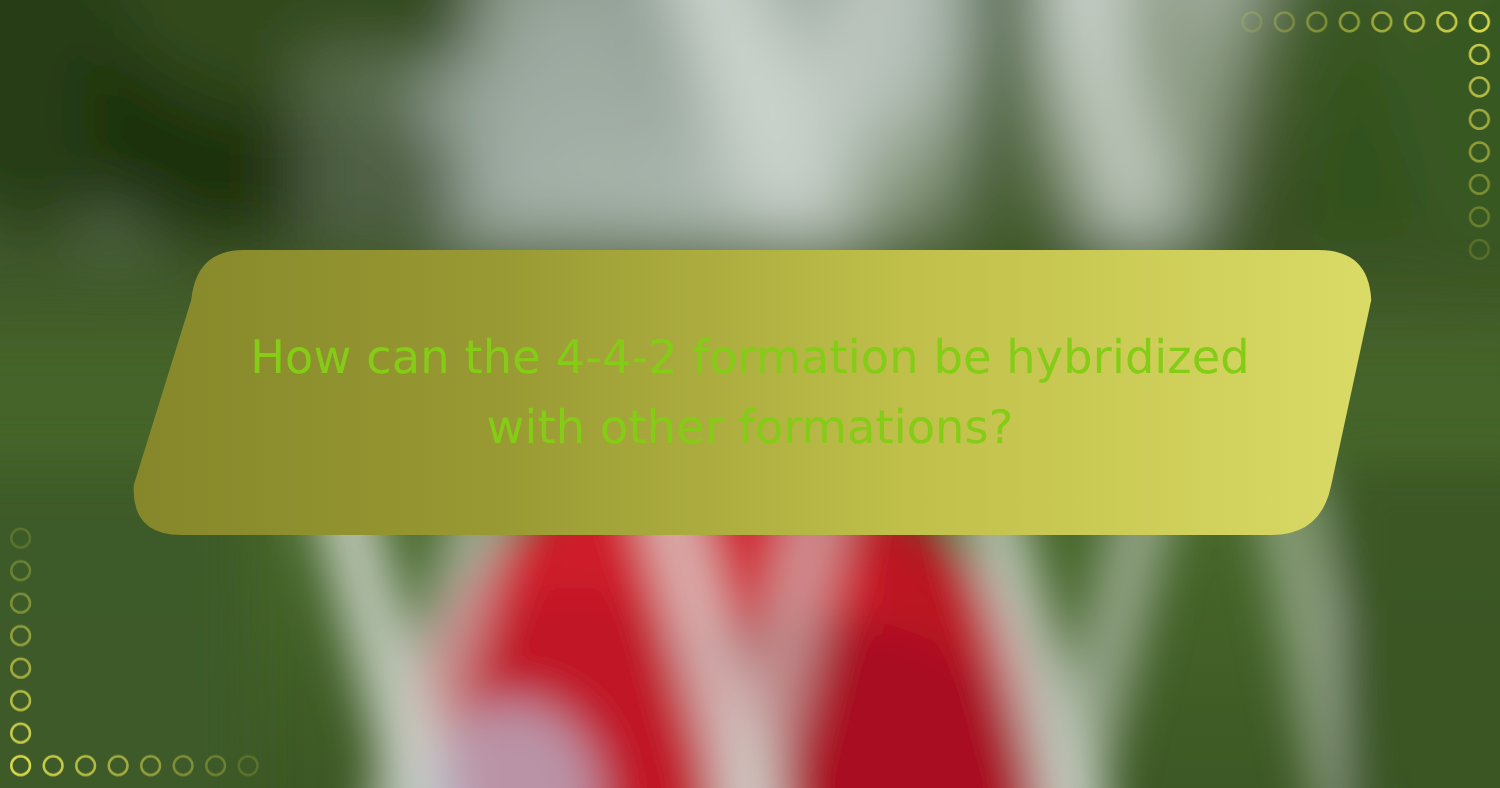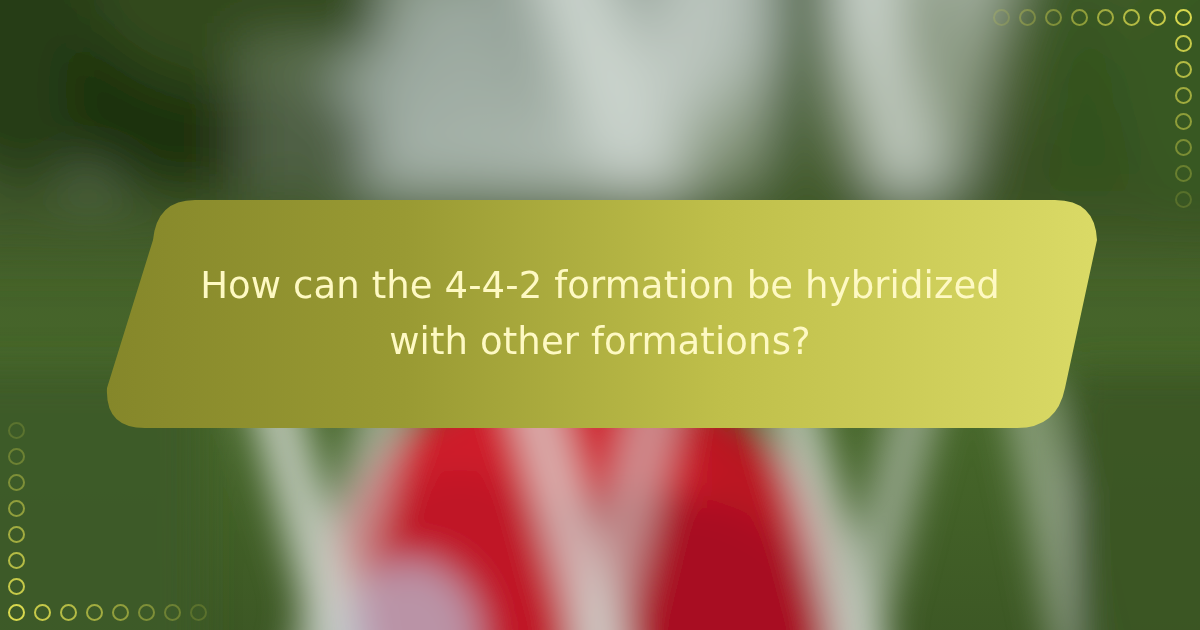--- a/index.html
+++ b/index.html
@@ -66,21 +66,21 @@
     display: flex;
     align-items: center;
     justify-content: center;
     text-align: center;
   }
   #question-text {
     font-family: "DejaVu Sans", sans-serif;
     font-size: 37px;
     line-height: 1.52;
     font-weight: 400;
-    color: #fef9c3;
+    color: #84cc16;
     letter-spacing: 0.1px;
     margin: 0;
     padding: 0 10px;
   }
 </style>
 </head>
 <body>
 
 <div id="stage">
 

